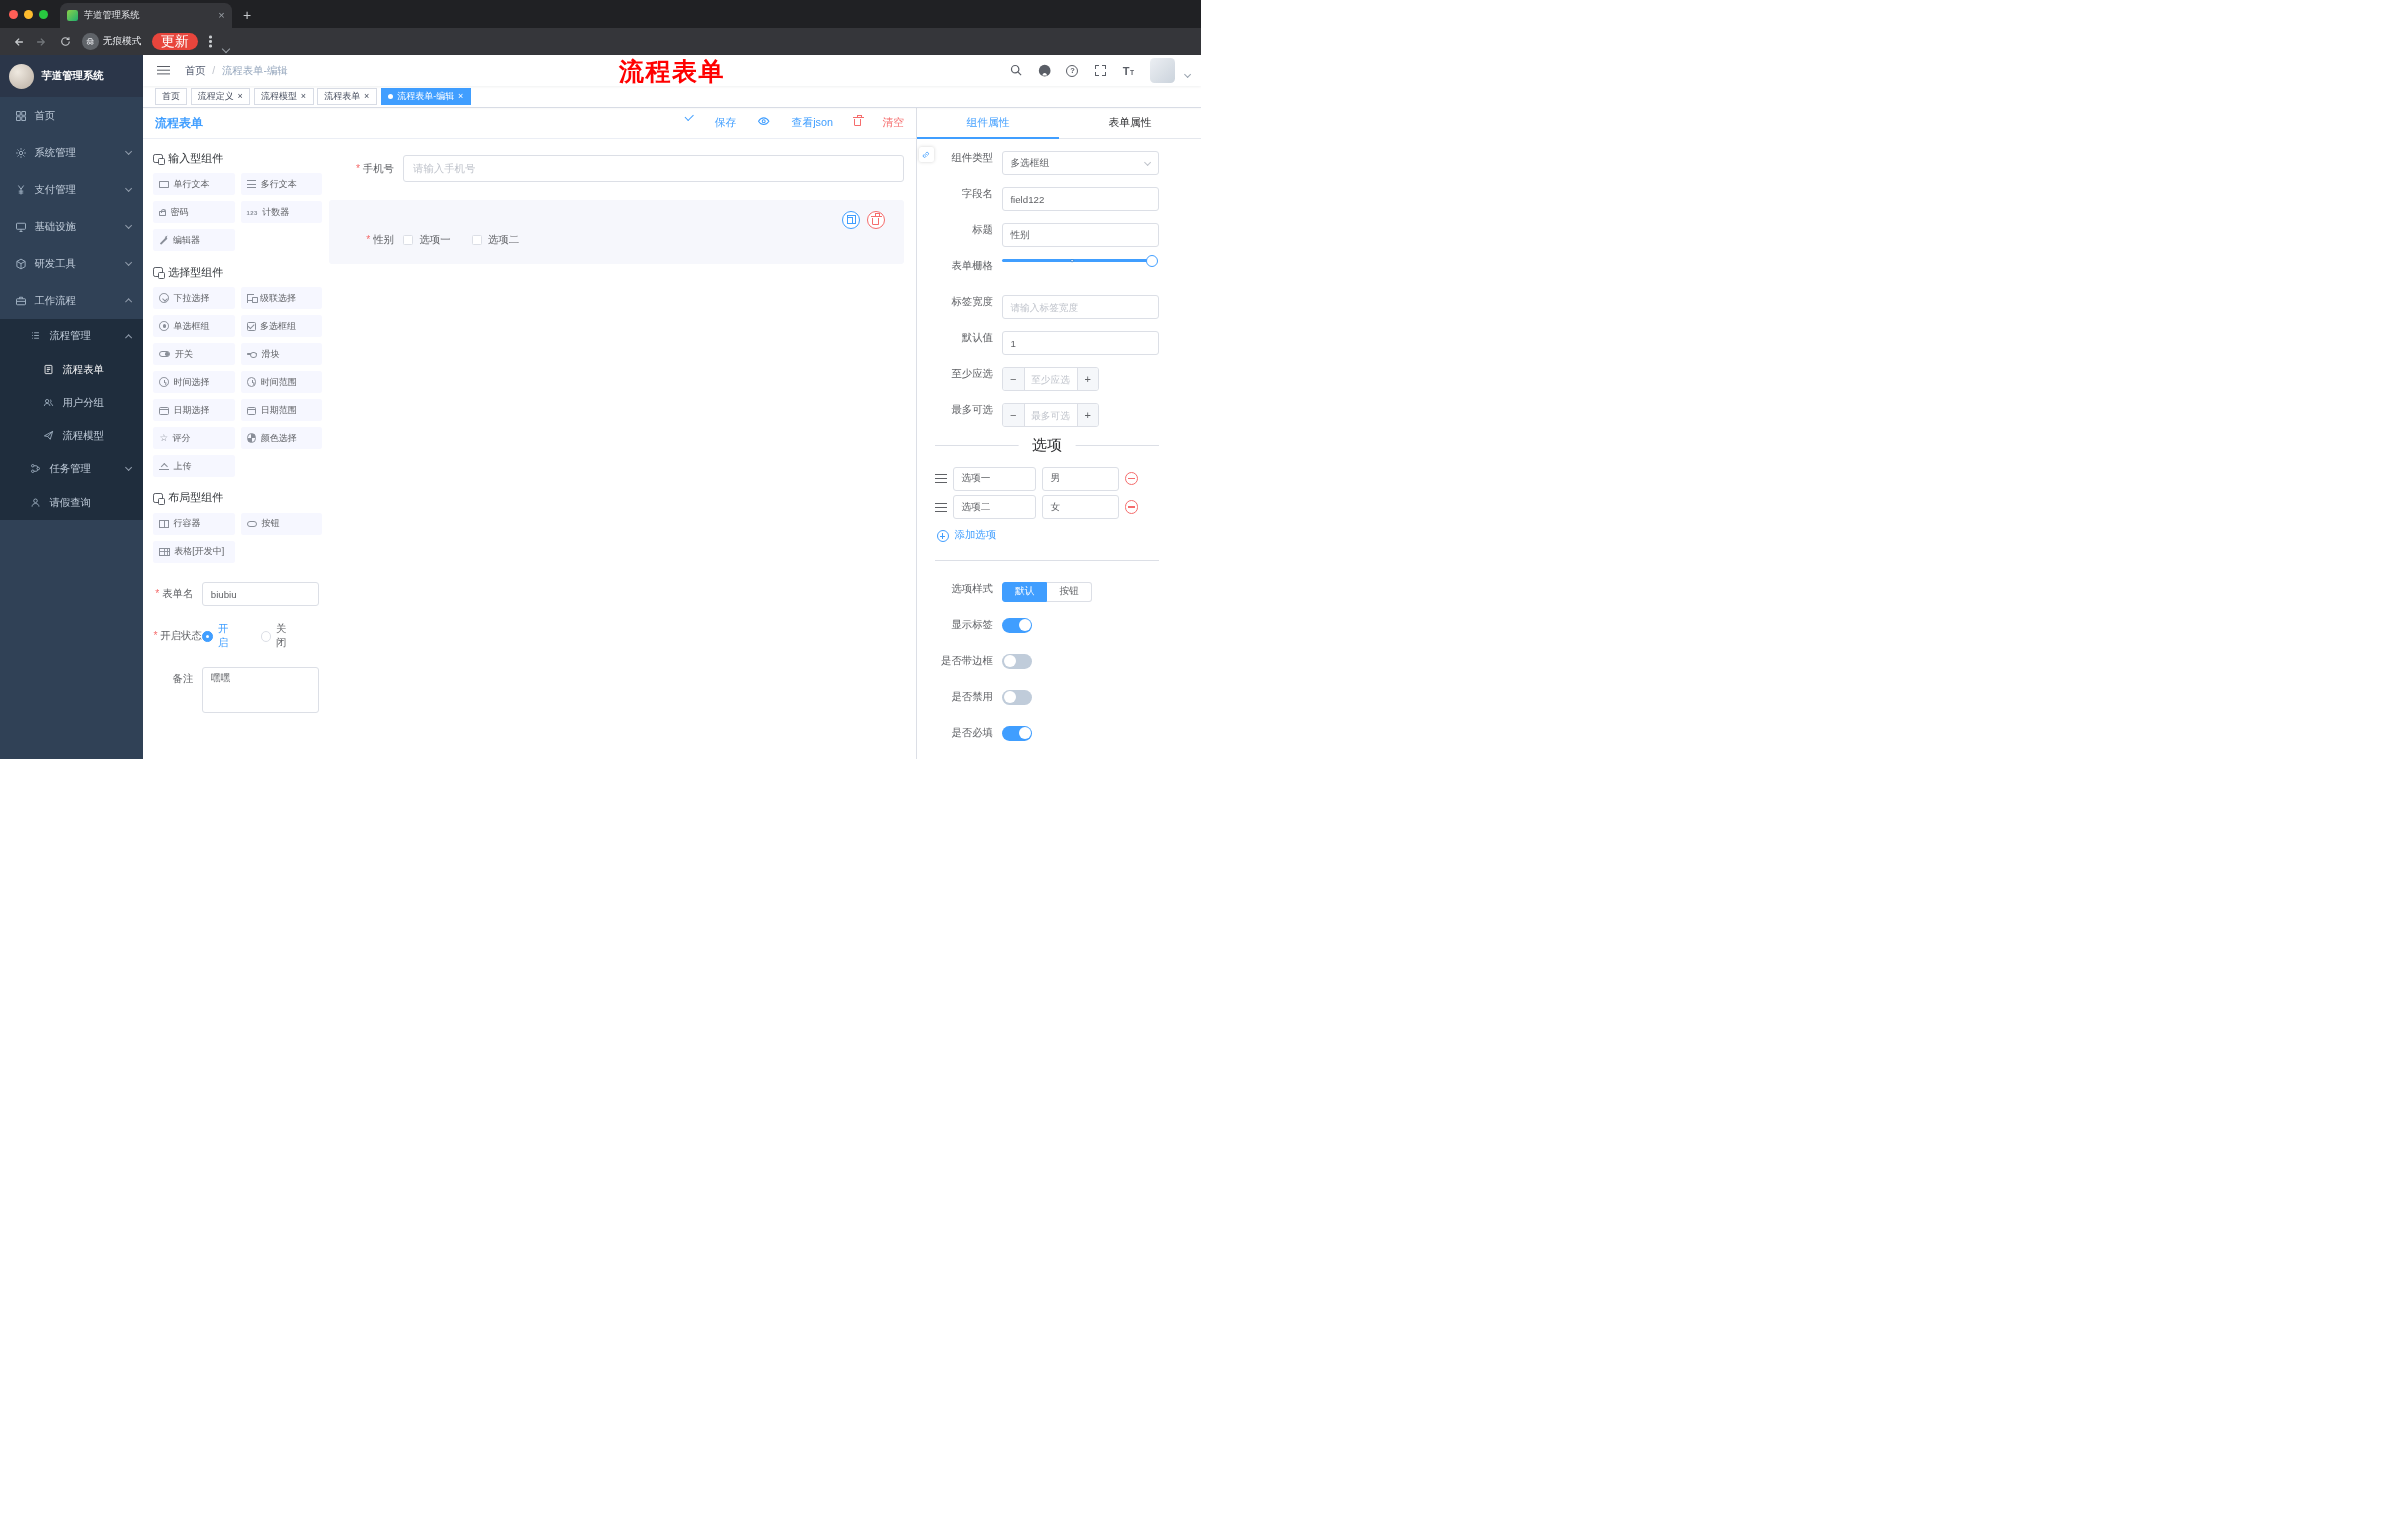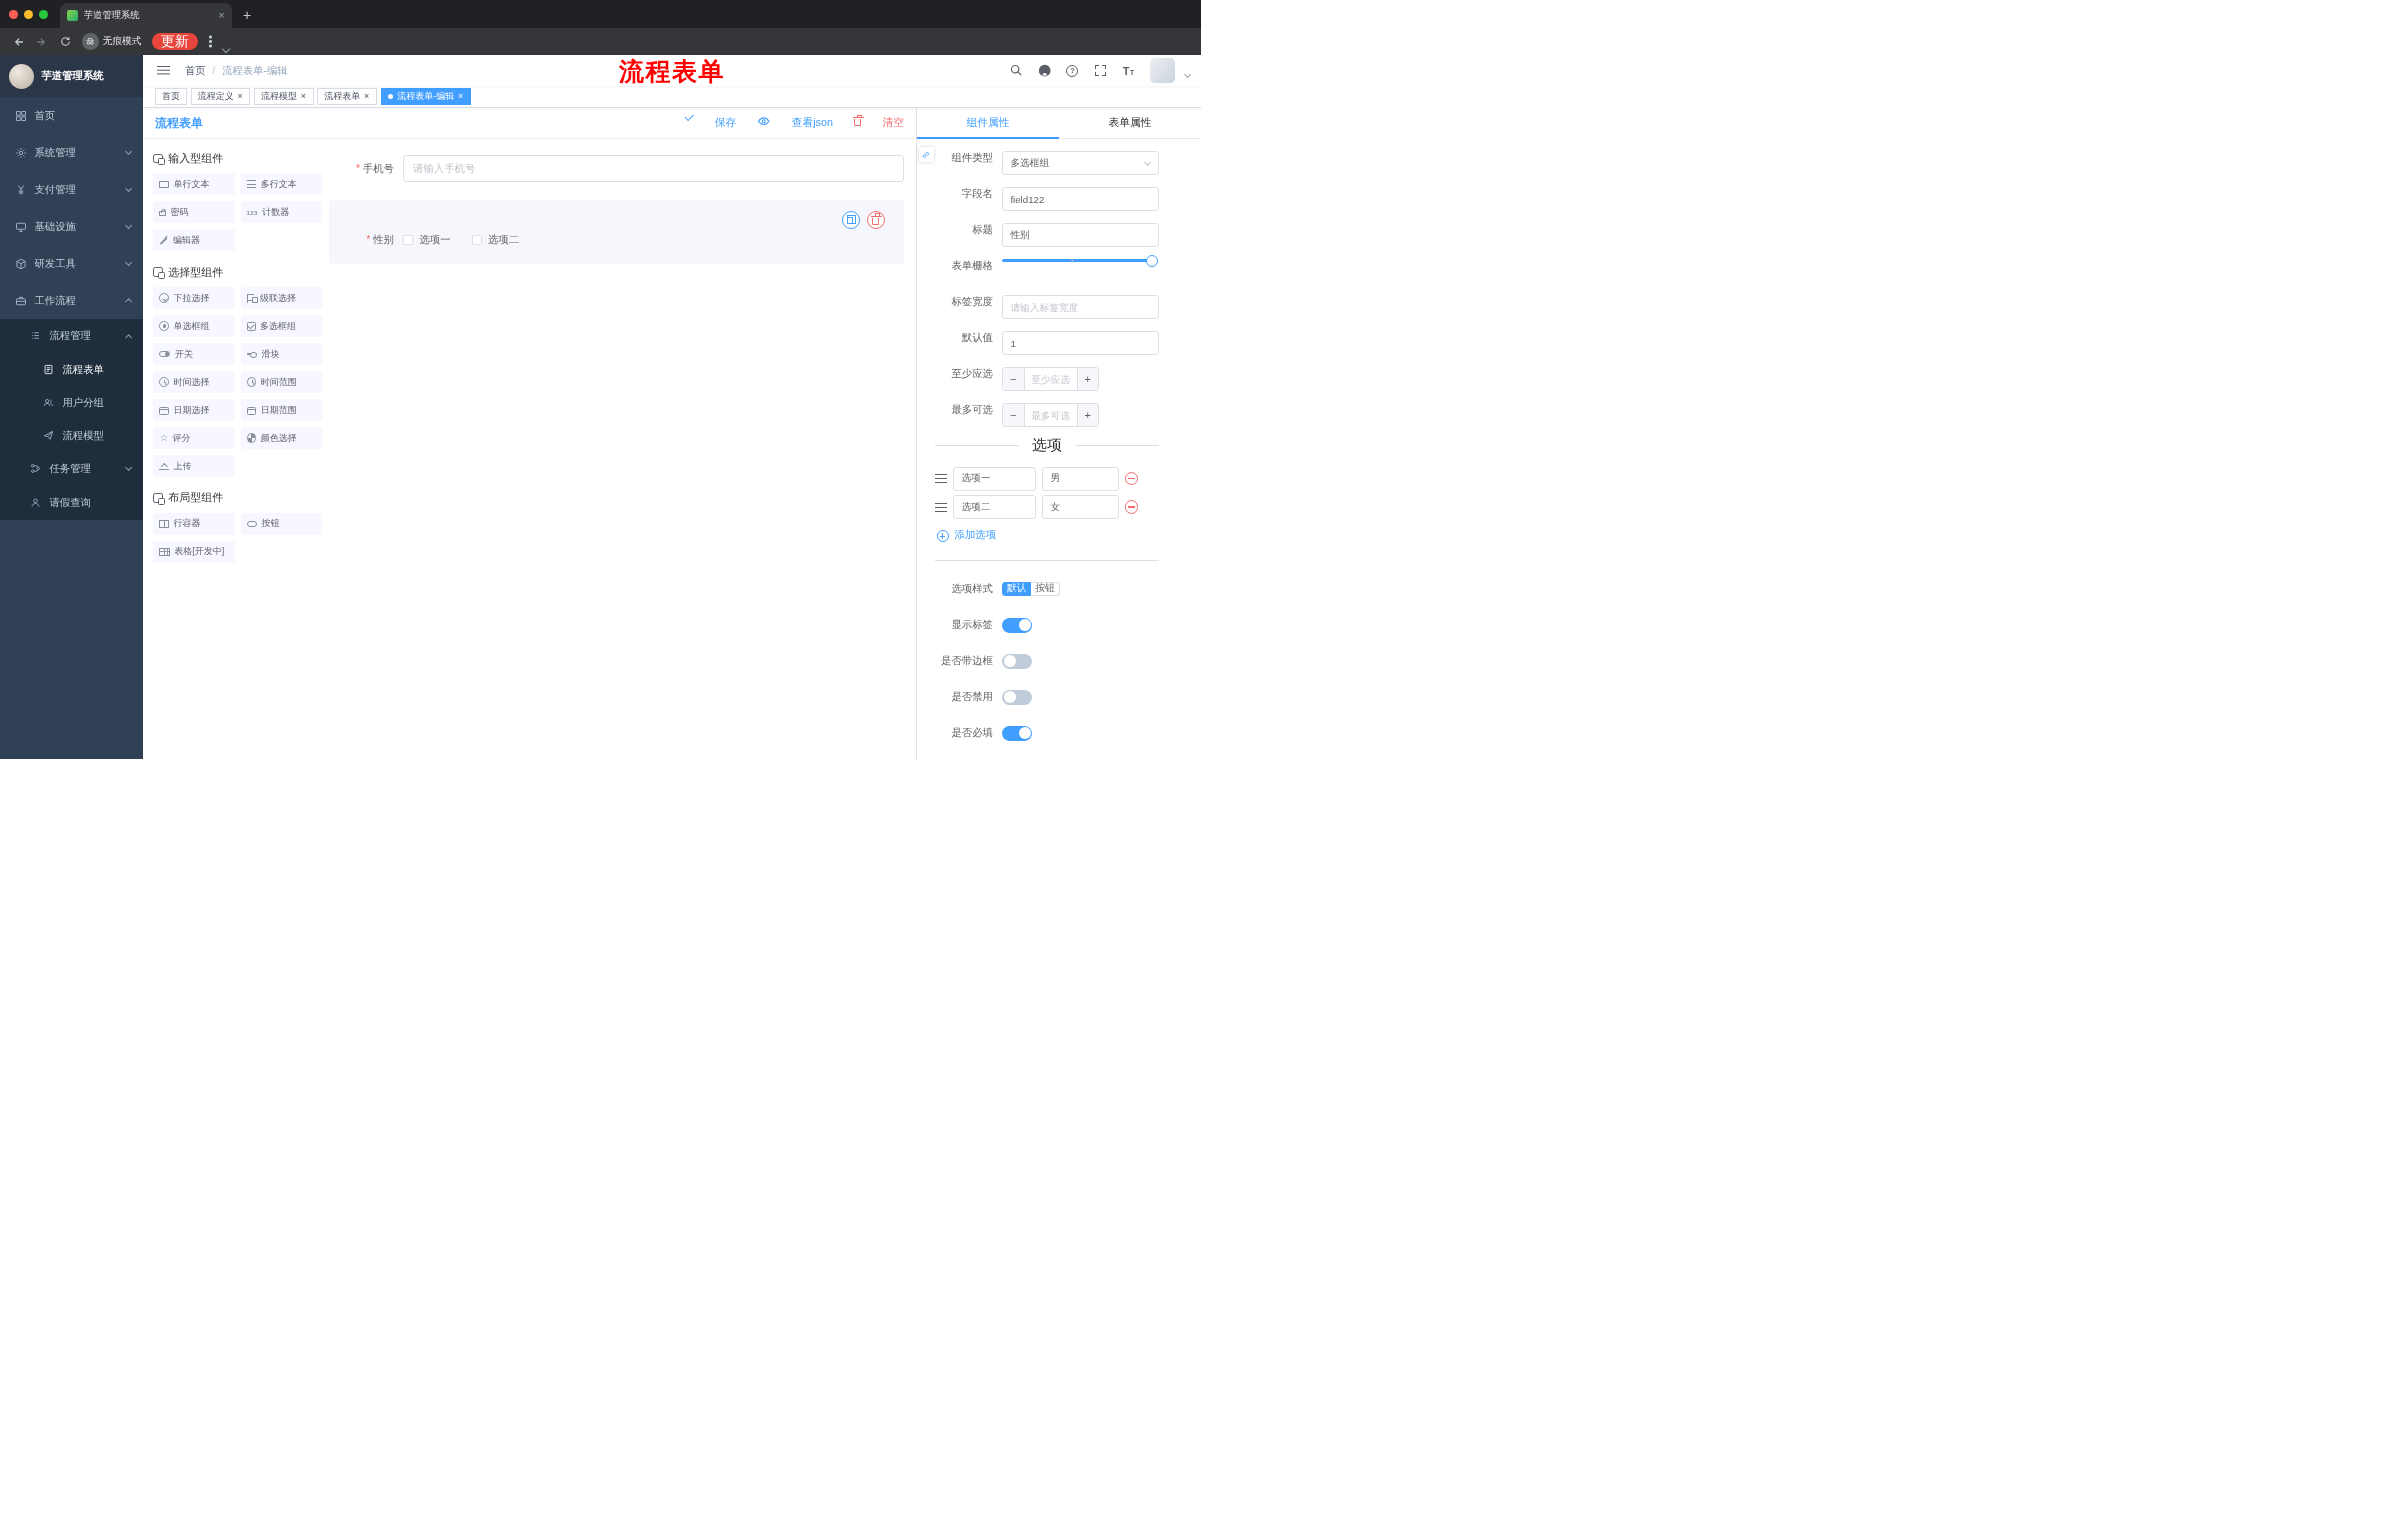--- a/index.html
+++ b/index.html
@@ -209,21 +209,21 @@
   .drag{width:12px;height:9px;flex:none;background:repeating-linear-gradient(#606266 0 1.2px,transparent 1.2px 3.9px);cursor:grab}
   .oinp1{width:83px;flex:none}
   .oinp2{width:77px;flex:none}
   .rm{width:13.4px;height:13.4px;border-radius:50%;border:1.1px solid #f56c6c;position:relative;flex:none;cursor:pointer;background:#fff}
   .rm::after{content:"";position:absolute;left:2.4px;top:4.9px;width:6.4px;height:1.2px;background:#f56c6c}
   .addopt{display:flex;align-items:flex-end;gap:6px;color:#409eff;font-size:10.4px;margin:9px 0 0 1.5px;cursor:pointer}
   .addic{width:12px;height:12px;border-radius:50%;border:1px solid #409eff;position:relative;flex:none}
   .addic::before{content:"";position:absolute;left:2.2px;top:4.5px;width:5.3px;height:1px;background:#409eff}
   .addic::after{content:"";position:absolute;left:4.4px;top:2.3px;width:1px;height:5.3px;background:#409eff}
   .stylebtns{display:flex}
-  .stybtn{height:14px;padding:0 4px;font-size:9.7px;display:flex;align-items:center;border:0.7px solid #dcdfe6;cursor:pointer;background:#fff;color:#606266}
+  .stybtn{height:20px;padding:0 12px;font-size:9.7px;display:flex;align-items:center;border:0.7px solid #dcdfe6;cursor:pointer;background:#fff;color:#606266}
   .stybtn.on{background:#409eff;border-color:#409eff;color:#fff;border-radius:3px 0 0 3px}
   .stybtn.off{border-left:none;border-radius:0 3px 3px 0}
   .sw{width:30px;height:15px;border-radius:7.4px;background:#c0ccda;position:relative;flex:none;cursor:pointer}
   .sw::after{content:"";position:absolute;top:1.5px;left:1.5px;width:12px;height:12px;border-radius:50%;background:#fff}
   .sw.on{background:#409eff}
   .sw.on::after{left:auto;right:1.5px}
 
   svg{display:block}
 </style>
 </head>
@@ -597,20 +597,41 @@
                 <div class="chip">
                     <span class="ci ci-btn"></span>
                     <span>按钮</span>
                   </div>
                 <div class="chip">
                     <span class="ci ci-table"></span>
                     <span>表格[开发中]</span>
                   </div>
               </div>
 
+              <div class="mform">
+                <div class="mrow center">
+                  <span class="mlabel req">表单名</span>
+                  <input class="inp" value="biubiu" style="">
+                </div>
+                <div class="mrow center">
+                  <span class="mlabel req">开启状态</span>
+                  <span class="radio sel">
+                    <span class="rdot"></span>
+                    <span>开启</span>
+                  </span>
+                  <span class="radio">
+                    <span class="rdot"></span>
+                    <span>关闭</span>
+                  </span>
+                </div>
+                <div class="mrow">
+                  <span class="mlabel">备注</span>
+                  <textarea class="inp-area" style="">嘿嘿</textarea>
+                </div>
+              </div>
             </div>
 
             <div class="canvas">
               <div class="frow">
                 <span class="flabel req">手机号</span>
                 <input class="finput" placeholder="请输入手机号" style="">
               </div>
 
               <div class="selected-item">
                 <div class="item-act">

